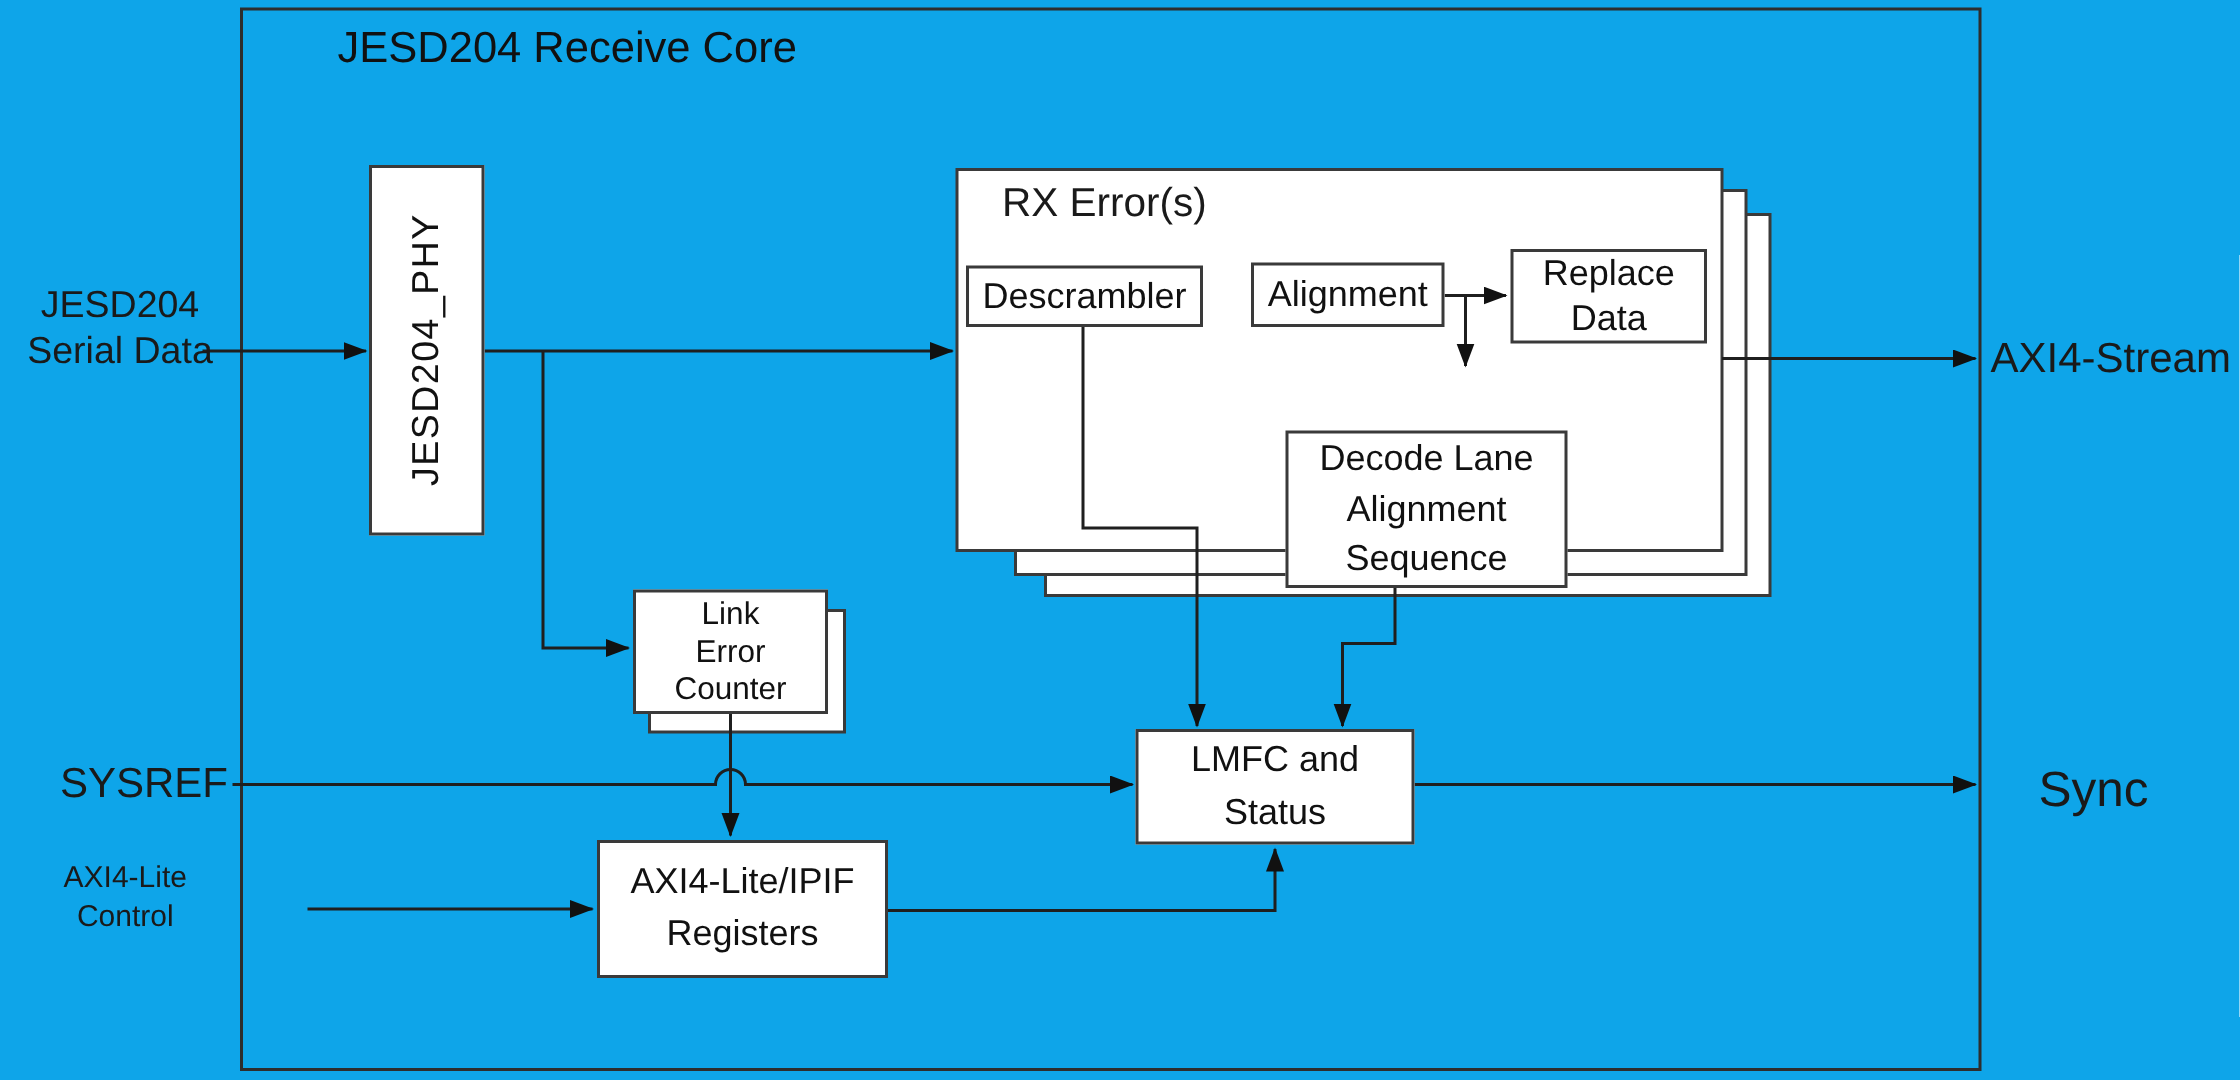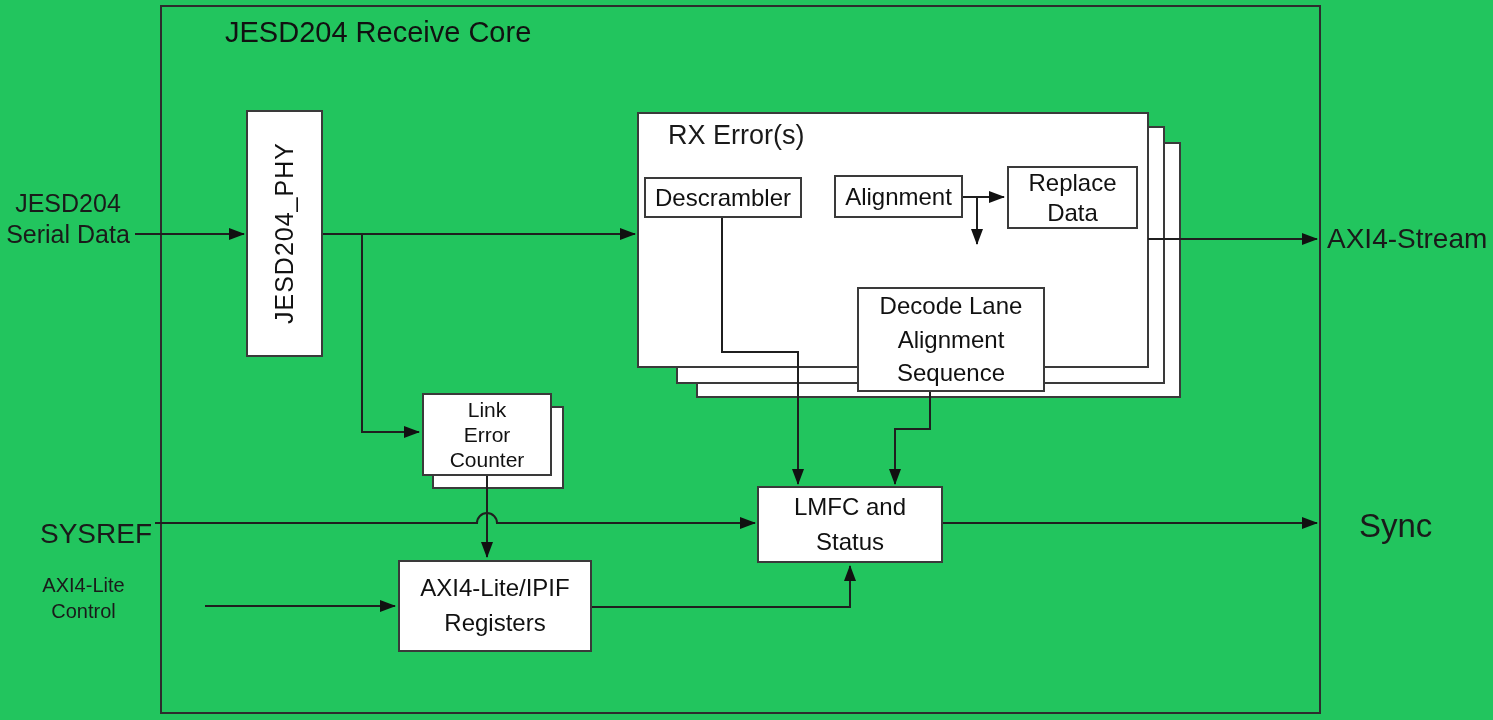--- a/index.html
+++ b/index.html
@@ -1,19 +1,19 @@
 <!DOCTYPE html>
 <html><head>
 <meta charset="utf-8">
 <style>
   html,body{margin:0;padding:0;background:#ffffff;}
   .stage{
     position:relative;
     width:1493px;height:720px;
-    background:#22c55e;
+    background:#0ea5e9;
     font-family:"Liberation Sans", sans-serif;
     color:#1a1a1a;
     overflow:hidden;
   }
   .lbl{
     position:absolute;
     white-space:pre-line;
     color:#1a1a1a;
     text-align:center;
     line-height:1.22;
@@ -104,24 +104,24 @@
   <div class="box" style="left:422px;top:393px;width:130px;height:83px;font-size:21px;line-height:1.2;">Link
 Error
 Counter</div>
 
   <div class="box" style="left:757px;top:486px;width:186px;height:77px;font-size:24px;line-height:1.45;">LMFC and
 Status</div>
 
   <div class="box" style="left:398px;top:560px;width:194px;height:92px;font-size:24px;line-height:1.45;">AXI4-Lite/IPIF
 Registers</div>
 
-  <div class="lbl" style="left:2px;top:188px;width:132px;font-size:25px;">JESD204
+  <div class="lbl" style="left:14px;top:188px;width:132px;font-size:25px;">JESD204
 Serial Data</div>
 
-  <div class="lbl" style="left:37px;top:505px;width:118px;font-size:28px;margin-top:12px;">SYSREF</div>
+  <div class="lbl" style="left:37px;top:505px;width:118px;font-size:28px;">SYSREF</div>
 
   <div class="lbl" style="left:12px;top:573px;width:143px;font-size:20px;line-height:1.28;">AXI4-Lite
 Control</div>
 
   <div class="lbl" style="left:1327px;top:222px;font-size:28px;text-align:left;white-space:nowrap;">AXI4-Stream</div>
 
   <div class="lbl" style="left:1327px;top:506px;font-size:33px;text-align:left;white-space:nowrap;margin-left:32px;">Sync</div>
 
 </div>
 

